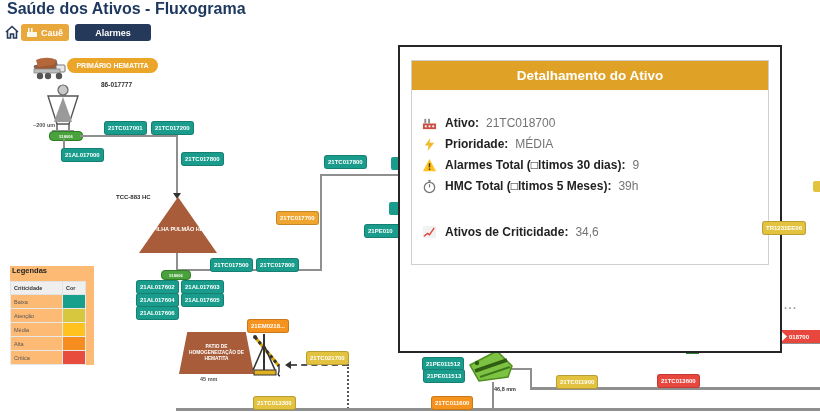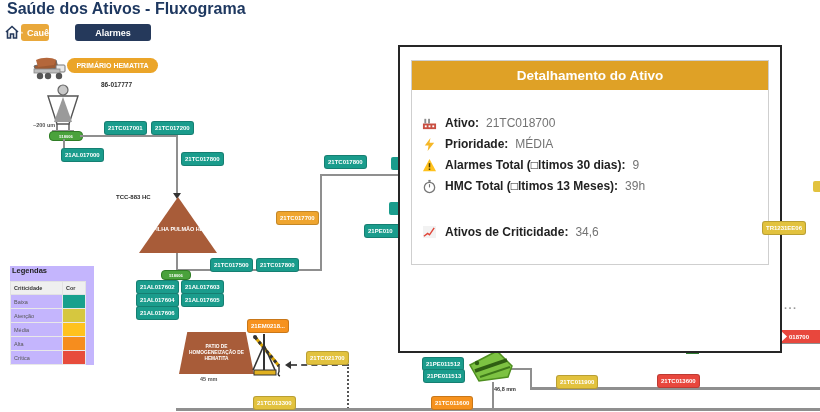--- a/index.html
+++ b/index.html
@@ -3,21 +3,21 @@
 <meta charset="utf-8">
 <style>
   html,body{margin:0;padding:0;background:#fff;}
   .screen{position:relative;width:820px;height:412px;background:#ffffff;overflow:hidden;
           font-family:"Liberation Sans",sans-serif;}
   
   .page-title{position:absolute;left:7px;top:0px;font-size:16px;font-weight:bold;color:#1E3860;}
   .home-btn{position:absolute;left:4px;top:24px;width:16px;height:17px;cursor:pointer;}
   .btn{position:absolute;height:17px;border-radius:3px;color:#fff;font-weight:bold;font-size:9px;
        display:flex;align-items:center;justify-content:center;gap:4px;cursor:pointer;}
-  .btn-caue{left:21px;top:24px;width:28px;background:#E9A83B;}
+  .btn-caue{left:21px;top:24px;width:48px;background:#E9A83B;}
   .btn-brit{left:75px;top:24px;width:76px;background:#25395B;}
   
   .ln{position:absolute;background:#8f8f8f;}
   .lnh{height:2px;} .lnv{width:2px;}
   .ln-dash{position:absolute;border-top:2px dashed #555;background:none;height:0;}
   .ln-dotv{position:absolute;border-left:2px dotted #555;background:none;width:0;}
   .arr-down{position:absolute;width:0;height:0;border-left:4px solid transparent;
             border-right:4px solid transparent;border-top:6px solid #333;}
   .arr-left{position:absolute;width:0;height:0;border-top:4px solid transparent;
             border-bottom:4px solid transparent;border-right:6px solid #333;}
@@ -43,21 +43,21 @@
         text-align:center;padding-top:0;display:flex;align-items:center;justify-content:center;cursor:pointer;}
   .yard span{display:block;padding:0 9px;line-height:1.3;}
   .flag{position:absolute;left:780px;top:330px;height:13px;width:44px;background:#E8473D;color:#fff;
         font-size:6px;font-weight:bold;display:flex;align-items:center;padding-left:9px;box-sizing:border-box;
         clip-path:polygon(0 0,100% 0,100% 100%,0 100%,16% 50%);z-index:10;cursor:pointer;}
   .sliver{position:absolute;left:813px;top:181px;width:7px;height:11px;background:#E2C23E;border-radius:2px 0 0 2px;z-index:10;}
   .green-frag{position:absolute;left:686px;top:349px;width:13px;height:5px;background:#2F7D32;
               border-radius:100% 100% 0 0;}
   .dots{position:absolute;left:784px;top:299px;font-size:11px;font-weight:bold;color:#999;letter-spacing:1.5px;}
   
-  .legend{position:absolute;left:10px;top:266px;width:84px;background:#c4b5fd;z-index:5;}
+  .legend{position:absolute;left:10px;top:266px;width:84px;background:#fdba74;z-index:5;}
   .legend h4{margin:0 0 6px 2px;font-size:7.5px;color:#222;}
   .legend table{border-collapse:collapse;width:76px;font-size:5.5px;}
   .legend th{background:#EFEFEF;font-weight:bold;text-align:left;padding:3px 3px;border:1px solid #e2e2e2;color:#333;}
   .legend td{border:1px solid #e8e8e8;padding:0 3px;height:13px;color:#555;}
   .legend td.sw{padding:0;width:22px;}
   .legend td.sw div{width:100%;height:13px;}
   
   .popup{position:absolute;left:398px;top:45px;width:380px;height:304px;background:#fff;
          border:2px solid #262626;z-index:50;}
   .popup-card{position:absolute;left:11px;top:13px;right:11px;height:203px;border:1px solid #cfcfcf;}
@@ -283,21 +283,21 @@
           <span class="pvalue">9</span>
         </div>
         <div class="prow">
           <span class="picon">
             <svg width="15" height="15" viewBox="0 0 16 16">
                 <circle cx="8" cy="9" r="5.5" fill="none" stroke="#777" stroke-width="1.4"></circle>
                 <rect x="6.8" y="1" width="2.4" height="2" fill="#777"></rect>
                 <line x1="8" y1="9" x2="8" y2="5.5" stroke="#777" stroke-width="1.2"></line>
               </svg>
           </span>
-          <span class="plabel"><span>HMC Total (□ltimos 13 Meses)</span>:</span>
+          <span class="plabel"><span>HMC Total (□ltimos 5 Meses)</span>:</span>
           <span class="pvalue">39h</span>
         </div>
         <div class="prow gap-top">
           <span class="picon">
             <svg width="15" height="15" viewBox="0 0 16 16">
                 <rect x="1" y="1" width="14" height="13" fill="#f2f2f2"></rect>
                 <polyline points="2,12 6,9 8,10.5 13,3" stroke="#E04438" stroke-width="1.5" fill="none"></polyline>
               </svg>
           </span>
           <span class="plabel"><span>Ativos de Criticidade</span>:</span>

